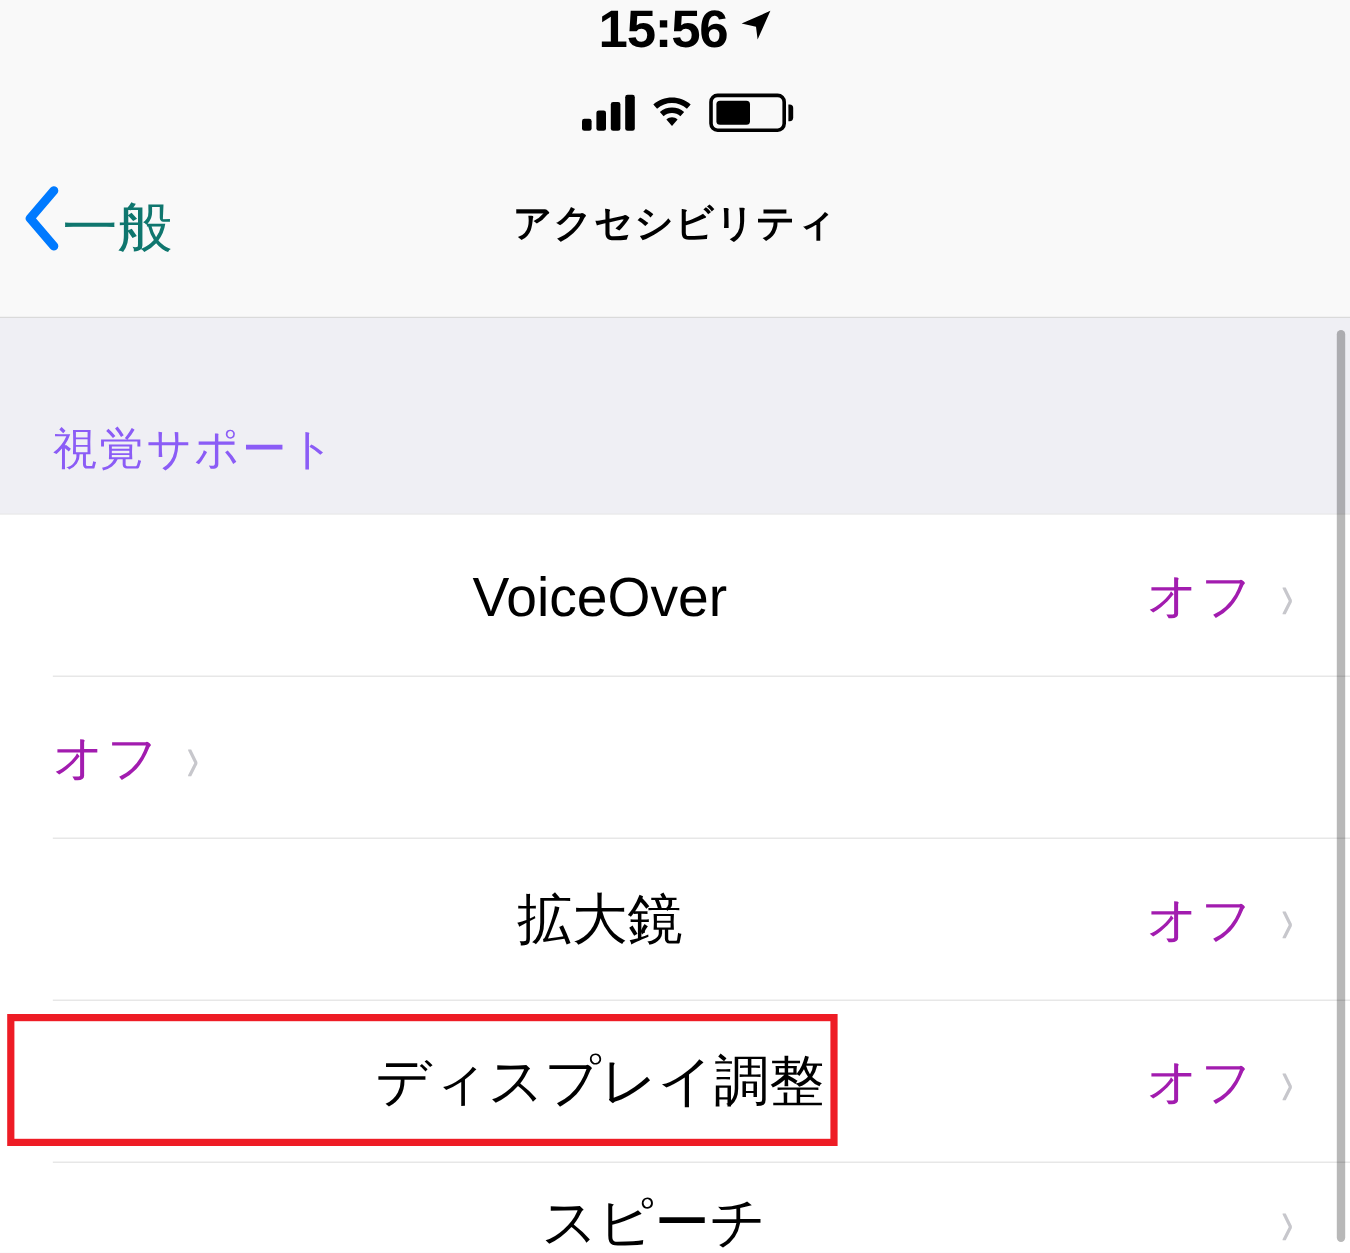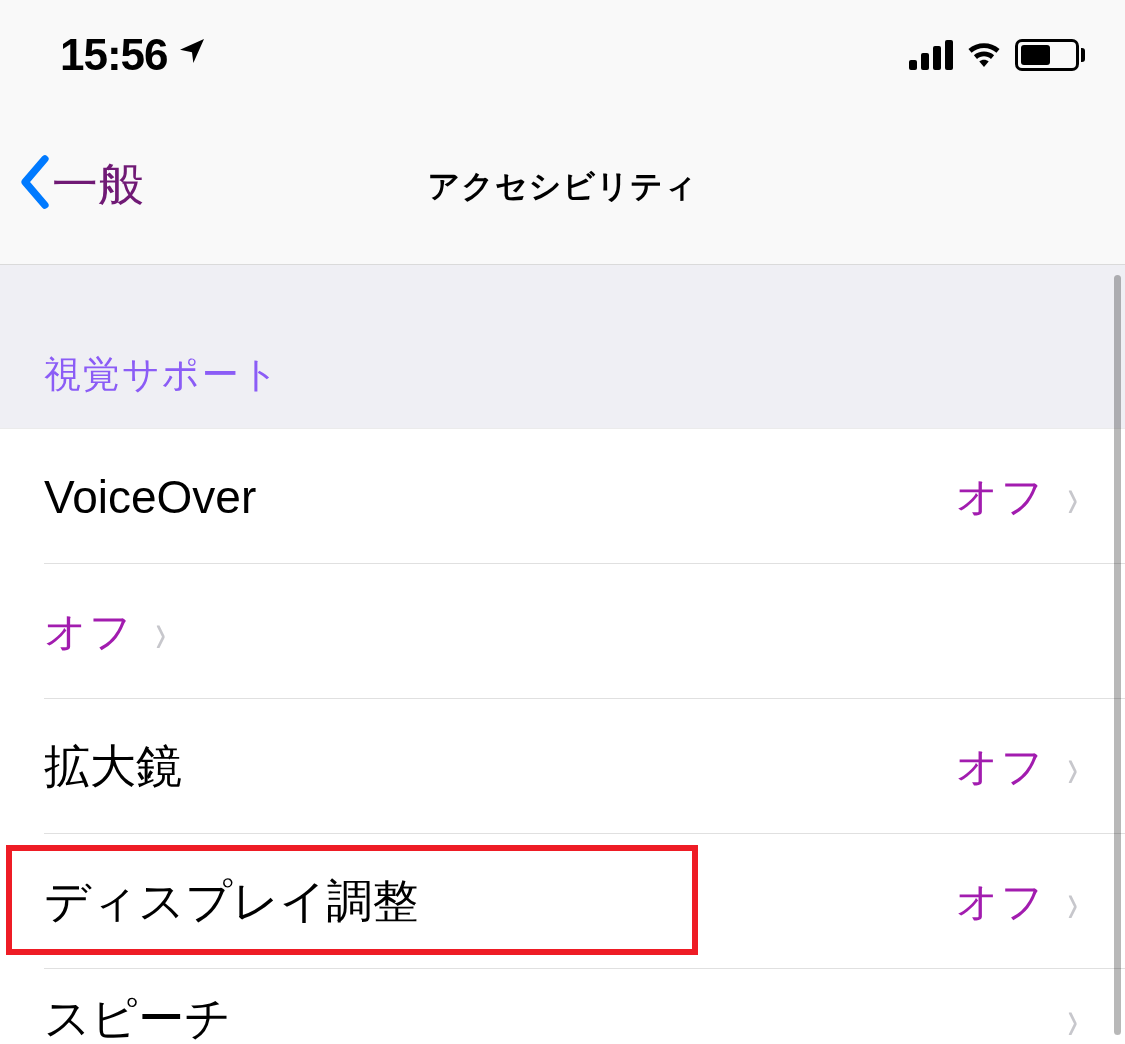--- a/index.html
+++ b/index.html
@@ -15,20 +15,21 @@
       overflow: hidden;
       position: relative;
     }
     .status-bar {
       height: 110px;
       display: flex;
       justify-content: space-between;
       align-items: center;
       padding: 0 40px 0 60px;
       background: #f9f9f9;
+      flex-direction: column;
     }
     .status-left {
       display: flex;
       align-items: center;
       gap: 8px;
       font-size: 44px;
       font-weight: 600;
       letter-spacing: -1px;
     }
     .status-right {
@@ -40,22 +41,22 @@
       height: 155px;
       display: flex;
       align-items: center;
       padding: 0 20px;
       background: #f9f9f9;
       position: relative;
       border-bottom: 1px solid rgba(0,0,0,0.12);
     }
     .back-button {
       display: flex;
-      align-items: flex-start;
-      color: #701a75;
+      align-items: flex-end;
+      color: #0f766e;
       font-size: 46px;
       cursor: pointer;
       position: absolute;
       left: 18px;
     }
     .nav-title {
       font-size: 32px;
       font-weight: 600;
       position: absolute;
       left: 50%;
@@ -72,20 +73,21 @@
       background: #fff;
       border-top: 1px solid rgba(0,0,0,0.08);
     }
     .list-row {
       display: flex;
       align-items: center;
       padding: 0 44px;
       height: 135px;
       cursor: pointer;
       position: relative;
+      text-align: center;
     }
     .list-row:not(:last-child)::after {
       content: "";
       position: absolute;
       left: 44px;
       right: 0;
       bottom: 0;
       height: 1px;
       background: rgba(0,0,0,0.12);
     }

